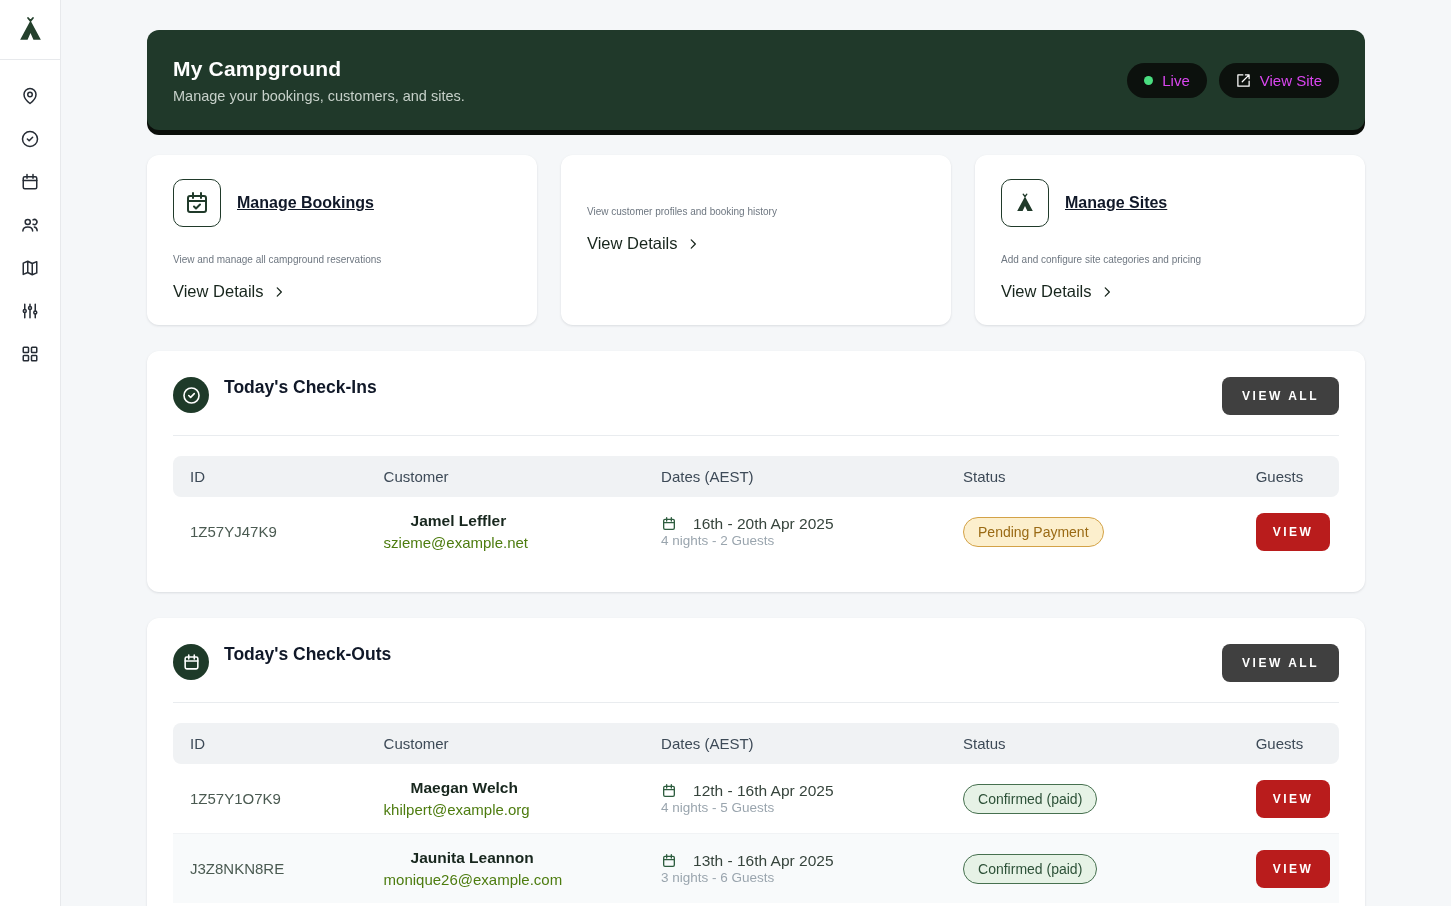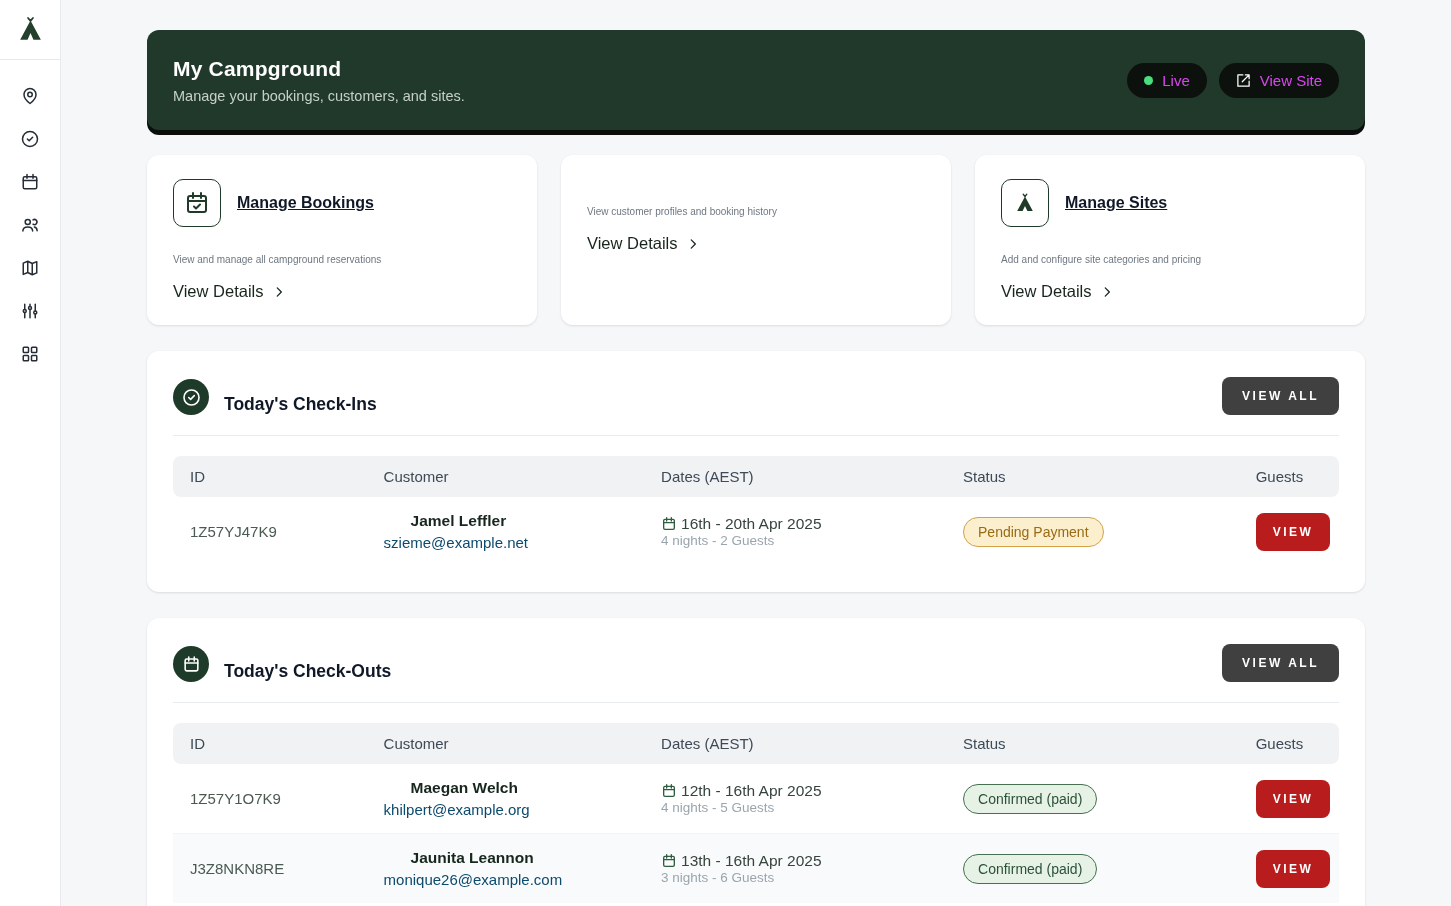--- a/index.html
+++ b/index.html
@@ -66,21 +66,21 @@
     margin-top:17px; font-size:16.5px; color:#17251c; font-weight:500;
     display:flex; align-items:center; gap:9px; cursor:pointer; width:max-content;
   }
   .card-link svg { width:14px; height:14px; stroke:#17251c; stroke-width:2.2; fill:none;
     stroke-linecap:round; stroke-linejoin:round; }
   
   .panel {
     background:#fff; border-radius:12px; padding:26px; margin-top:26px;
     box-shadow:0 1px 3px rgba(16,24,40,.08),0 1px 2px rgba(16,24,40,.04);
   }
-  .panel-head { display:flex; align-items:flex-end; }
+  .panel-head { display:flex; align-items:flex-start; }
   .panel-icon {
     width:36px; height:36px; border-radius:50%; background:#1e3a29;
     display:flex; align-items:center; justify-content:center; margin-right:15px; flex-shrink:0;
   }
   .panel-icon svg { width:19px; height:19px; stroke:#fff; stroke-width:2; fill:none;
     stroke-linecap:round; stroke-linejoin:round; }
   .panel-title { font-size:17.5px; font-weight:700; color:#101828; flex:1; }
   .view-all {
     background:#404040; color:#fff; font-size:12px; font-weight:700;
     letter-spacing:2.5px; border:none; border-radius:8px; padding:12px 20px;
@@ -94,22 +94,22 @@
     color:#3d4a57; padding:12px 17px;
   }
   thead th:first-child { border-radius:8px 0 0 8px; }
   thead th:last-child { border-radius:0 8px 8px 0; }
   tbody tr { border-top:1px solid #f1f3f5; }
   tbody tr:first-child { border-top:none; }
   tbody tr:nth-child(even) { background:#f8fafb; }
   tbody td { padding:15px 17px; vertical-align:middle; }
   .cell-id { color:#4a5a51; font-size:15px; }
   .cust-name { font-size:15.5px; font-weight:700; color:#18271e;margin-left:27px; }
-  .cust-email { font-size:15px; color:#0c4a6e; margin-top:4px; }
-  .dates-line { display:flex; align-items:center; gap:4px; font-size:15.5px; color:#36443c; }
+  .cust-email { font-size:15px; color:#4d7c0f; margin-top:4px; }
+  .dates-line { display:flex; align-items:center; gap:16px; font-size:15.5px; color:#36443c; }
   .dates-line svg { width:16px; height:16px; stroke:#2e5d3f; stroke-width:2; fill:none;
     stroke-linecap:round; stroke-linejoin:round; flex-shrink:0; }
   .dates-sub { font-size:13.5px; color:#9aa5ae; }
   .badge {
     display:inline-block; border-radius:999px; padding:6px 14px; font-size:14px;
     white-space:nowrap;
   }
   .badge.pending { background:#fcefcd; border:1px solid #d3a247; color:#9a6a14; }
   .badge.confirmed { background:#e6f2e6; border:1px solid #46704f; color:#2d5138; }
   .cell-action { text-align:right; }

